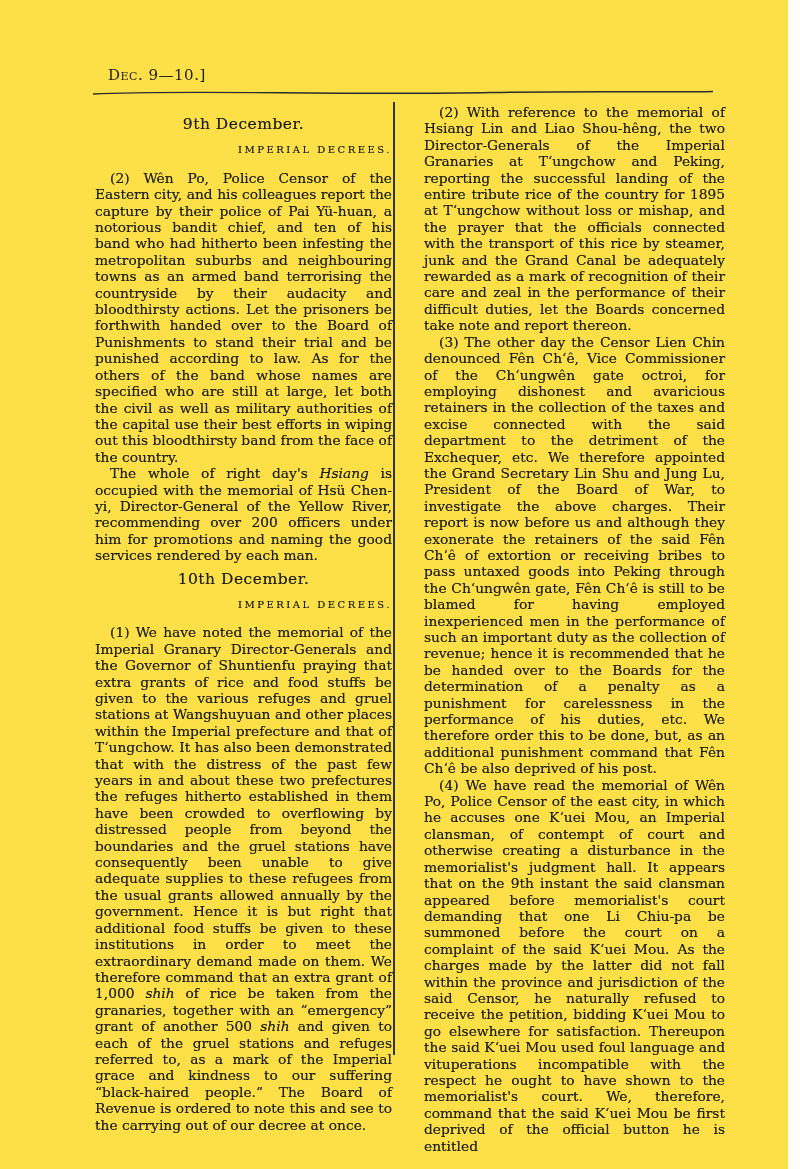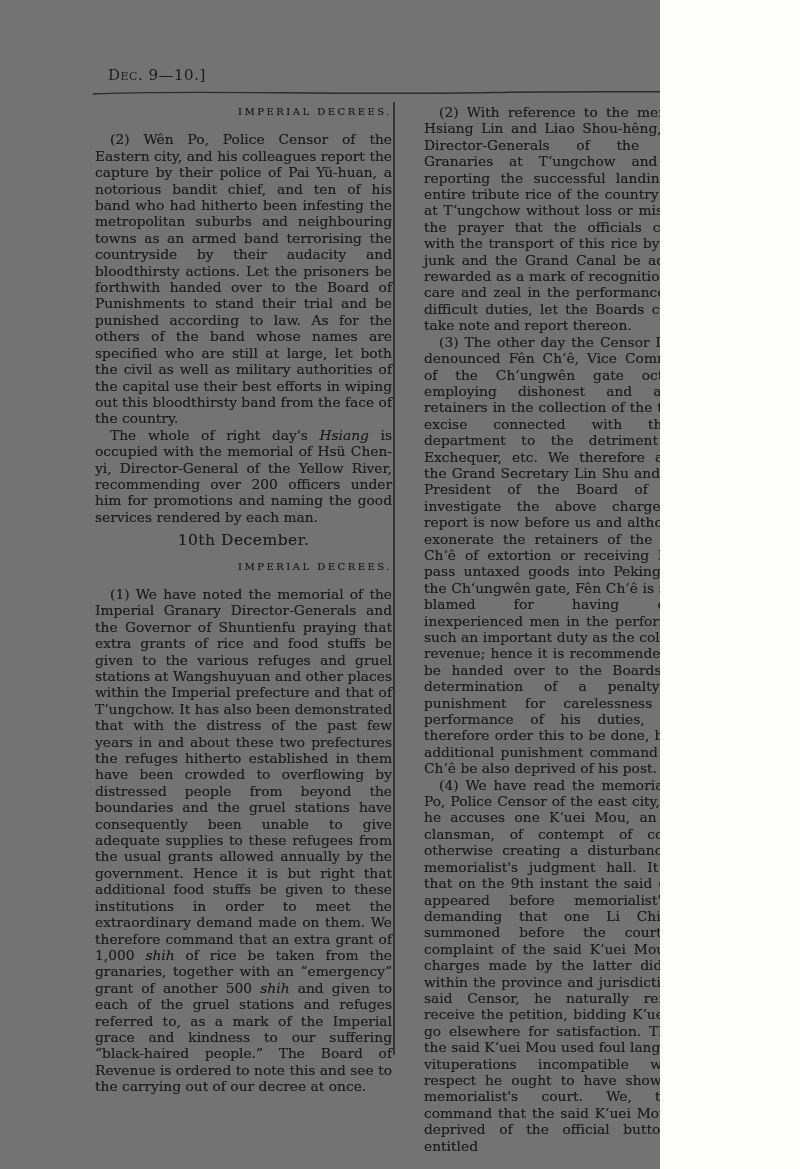--- a/index.html
+++ b/index.html
@@ -1,19 +1,19 @@
 <!DOCTYPE html>
 <html><head>
 <meta charset="utf-8">
 <style>
   html,body { margin:0; padding:0; background:#fdfdfb; }
   .page {
     position:relative;
-    width:660px; height:1169px;
-    background:#737373;
+    width:788px; height:1169px;
+    background:#fde047;
     font-family:"DejaVu Serif", "Liberation Serif", serif;
     color:#1c1c1c;
     overflow:hidden;
   }
   .header-date {
     position:absolute; left:108px; top:66px;
     font-size:15px; font-variant:small-caps; letter-spacing:.5px;
     white-space:nowrap;
   }
   .page-number {
@@ -53,20 +53,21 @@
   <div class="header-date">Dec. 9—10.]</div>
 
 
   <svg class="header-rule" width="622" height="12" viewBox="0 0 622 12">
     <path d="M1,7 C 90,2.5 250,8.5 400,5.5 C 500,3.8 580,5.5 621,4.5" stroke="#2c2c2c" stroke-width="1.4" fill="none"></path>
   </svg>
 
   <div class="column-divider"></div>
 
   <div class="col col-left">
+    <h2 class="date-heading">9th December.</h2>
     <h3 class="decrees-heading">IMPERIAL DECREES.</h3>
     <div>
         <p class="para"><span>(2) Wên Po, Police Censor of the Eastern city, and his colleagues report the capture by their police of Pai Yü-huan, a notorious bandit chief, and ten of his band who had hitherto been infesting the metropolitan suburbs and neighbouring towns as an armed band terrorising the countryside by their audacity and bloodthirsty actions. Let the prisoners be forthwith handed over to the Board of Punishments to stand their trial and be punished according to law. As for the others of the band whose names are specified who are still at large, let both the civil as well as military authorities of the capital use their best efforts in wiping out this bloodthirsty band from the face of the country.</span></p>
         <p class="para"><span>The whole of right day's </span><i>Hsiang</i><span> is occupied with the memorial of Hsü Chen-yi, Director-General of the Yellow River, recommending over 200 officers under him for promotions and naming the good services rendered by each man.</span></p>
       </div>
 
     <h2 class="date-heading second">10th December.</h2>
     <h3 class="decrees-heading">IMPERIAL DECREES.</h3>
     <div>
         <p class="para"><span>(1) We have noted the memorial of the Imperial Granary Director-Generals and the Governor of Shuntienfu praying that extra grants of rice and food stuffs be given to the various refuges and gruel stations at Wangshuyuan and other places within the Imperial prefecture and that of T‘ungchow. It has also been demonstrated that with the distress of the past few years in and about these two prefectures the refuges hitherto established in them have been crowded to overflowing by distressed people from beyond the boundaries and the gruel stations have consequently been unable to give adequate supplies to these refugees from the usual grants allowed annually by the government. Hence it is but right that additional food stuffs be given to these institutions in order to meet the extraordinary demand made on them. We therefore command that an extra grant of 1,000 </span><i>shih</i><span> of rice be taken from the granaries, together with an “emergency” grant of another 500 </span><i>shih</i><span> and given to each of the gruel stations and refuges referred to, as a mark of the Imperial grace and kindness to our suffering “black-haired people.” The Board of Revenue is ordered to note this and see to the carrying out of our decree at once.</span></p>

